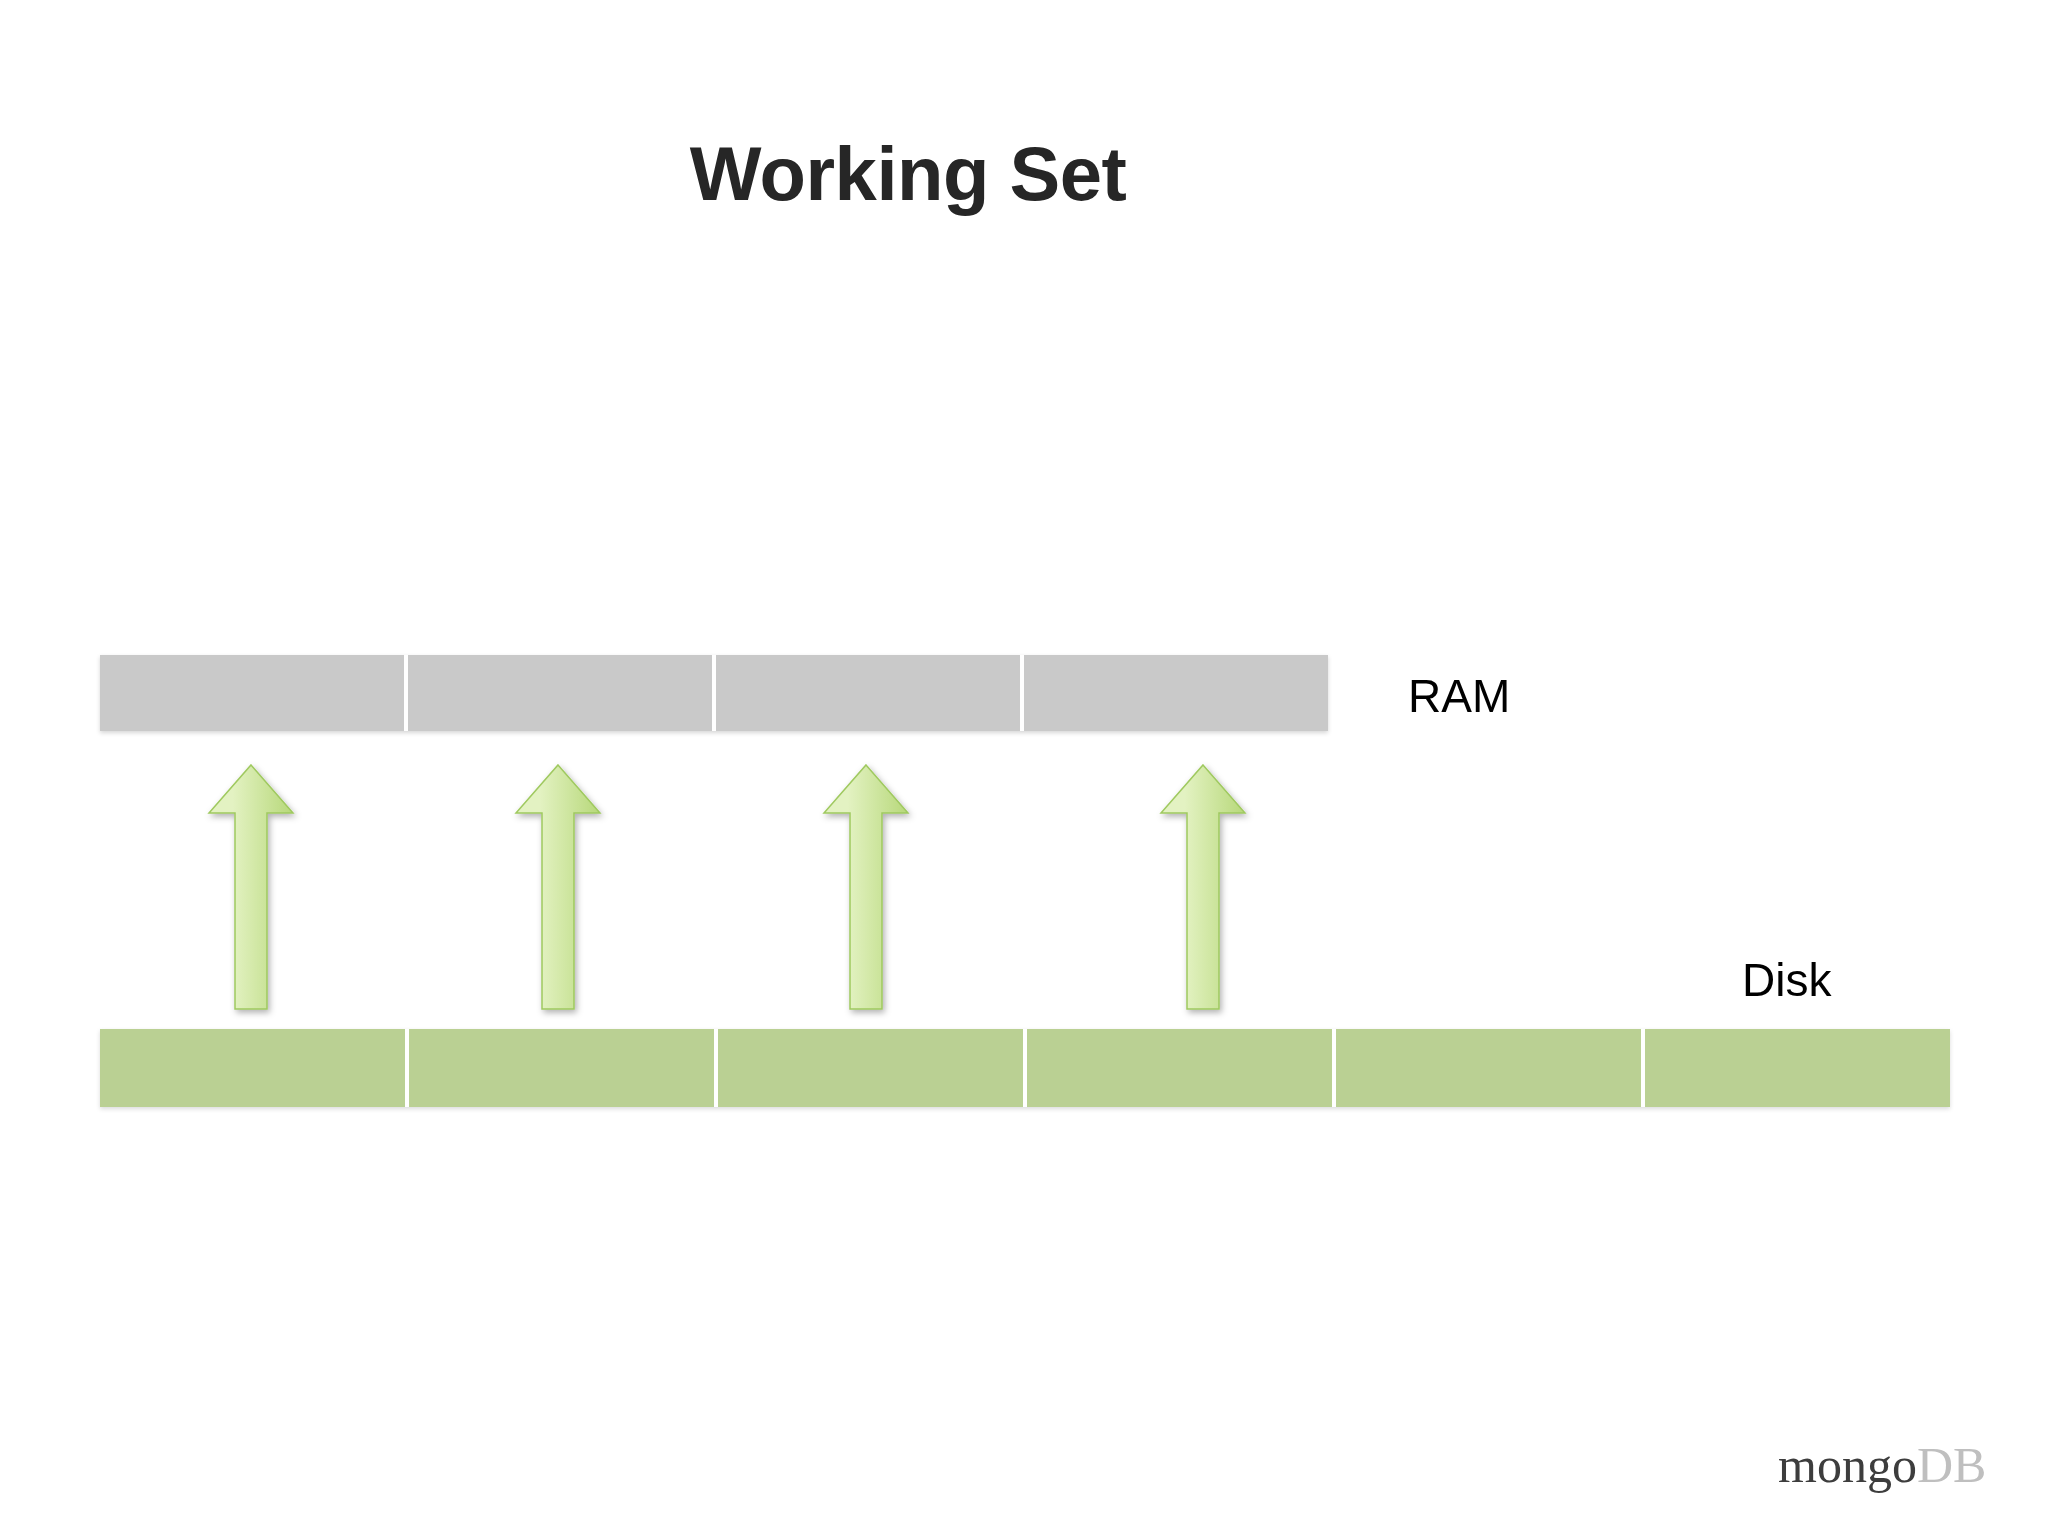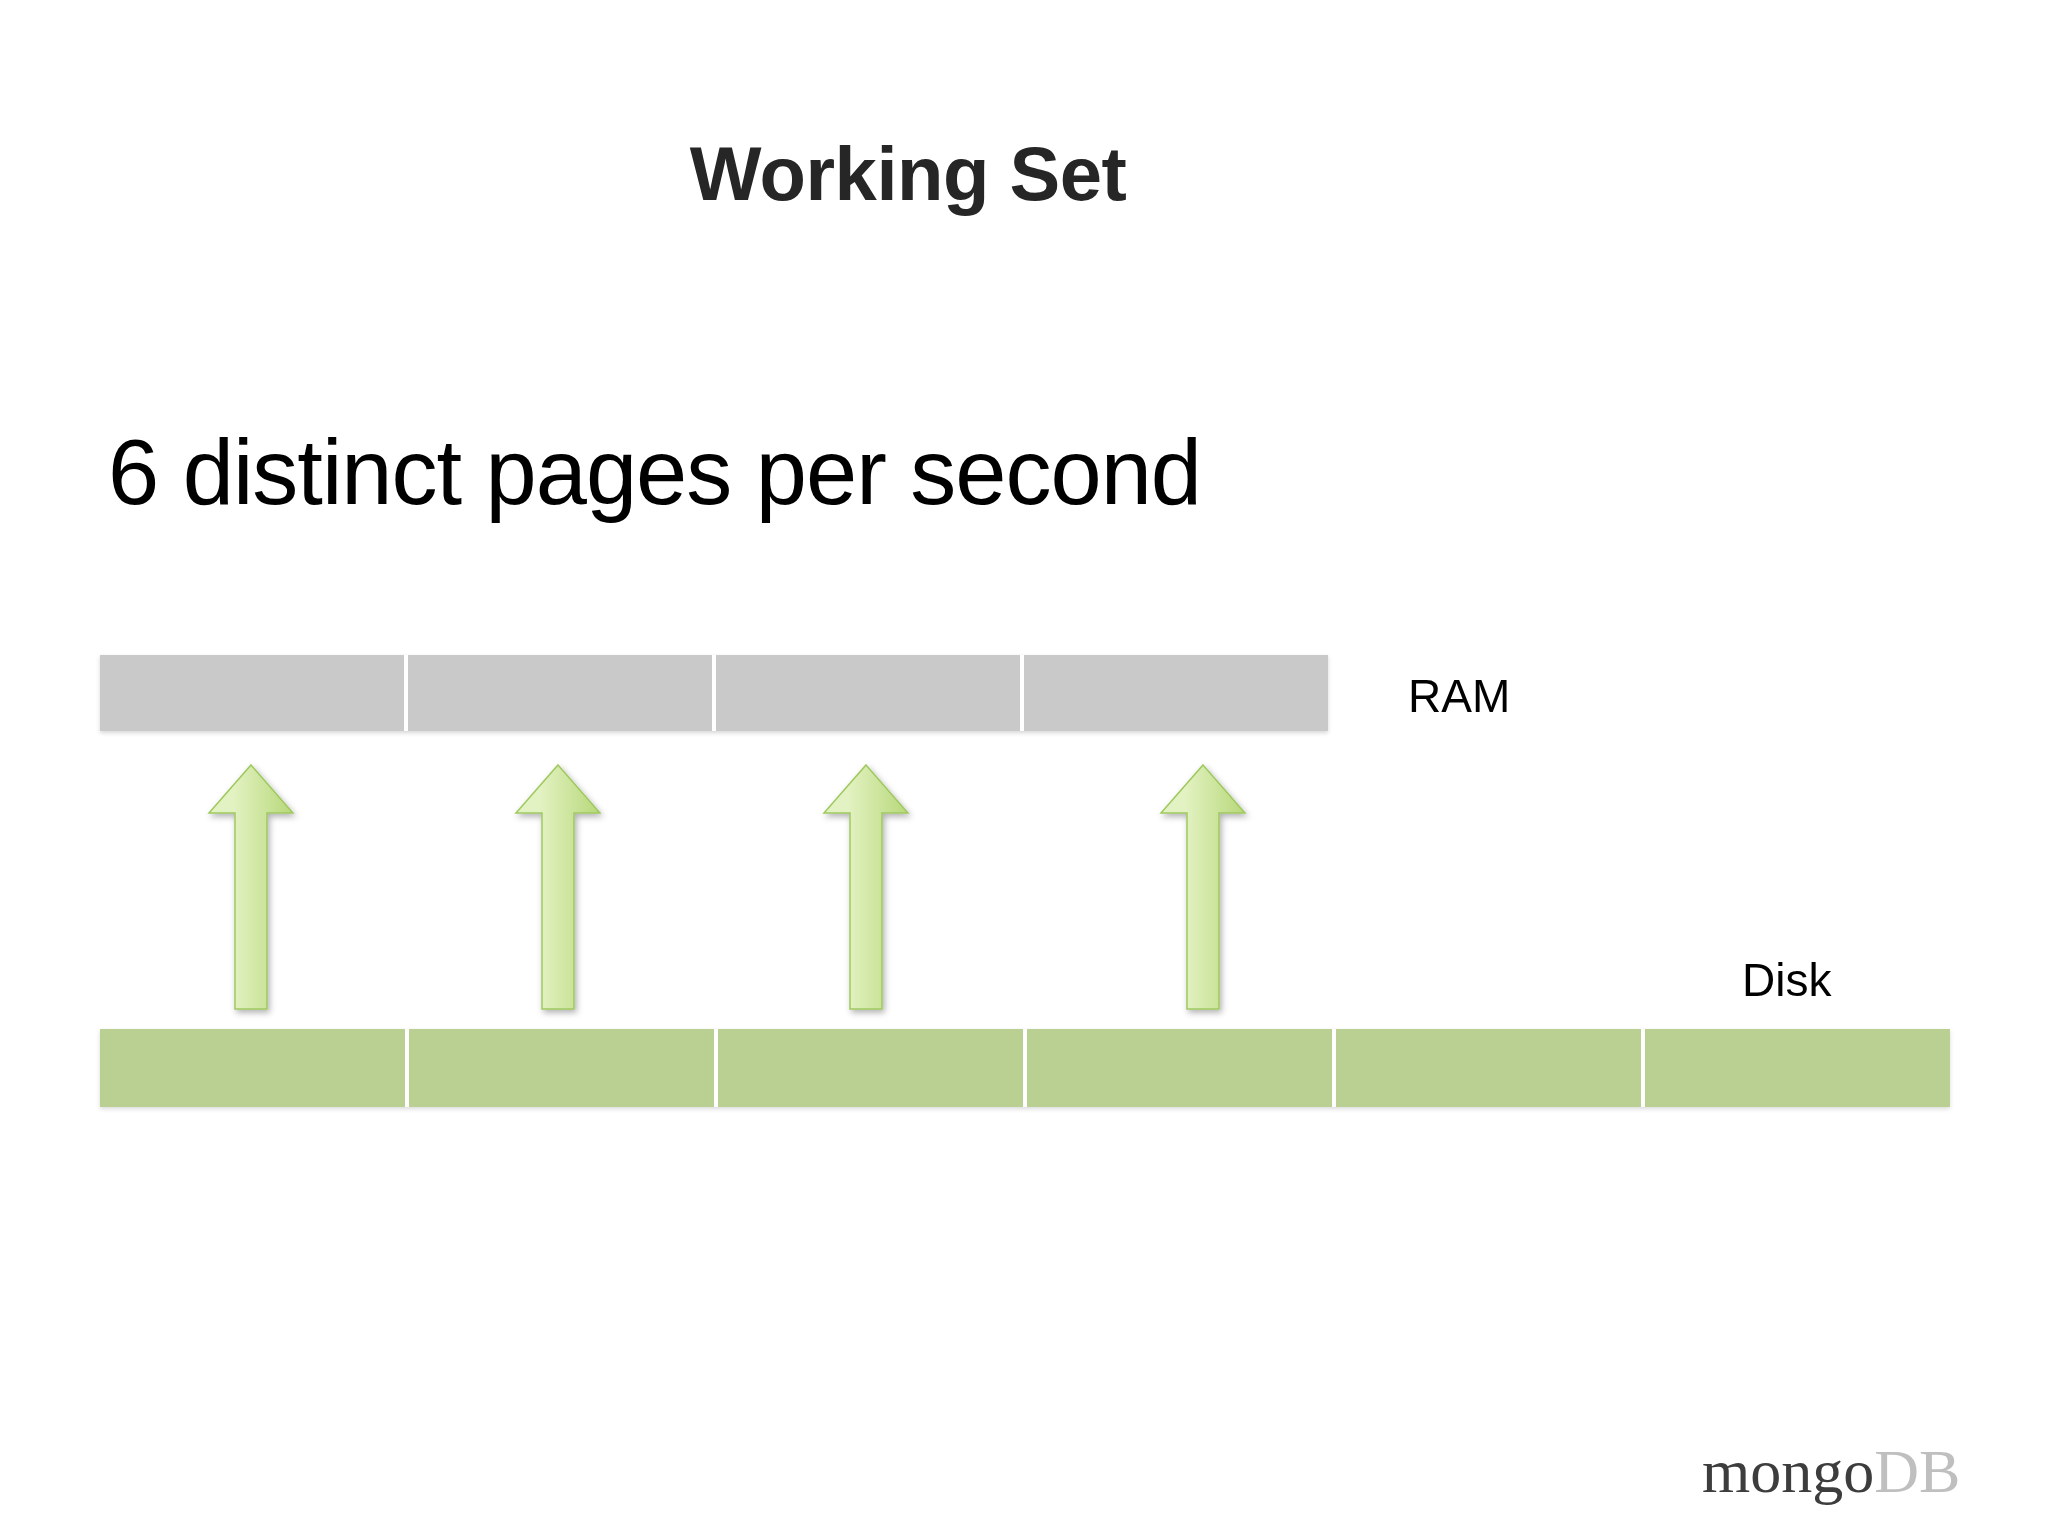--- a/index.html
+++ b/index.html
@@ -119,38 +119,37 @@
   .arrow svg {
     display: block;
     width: 100%;
     height: 100%;
     overflow: visible;
   }
 
   
   #mongodb-logo {
     position: absolute;
-    left: 1702px;
+    left: 1778px;
     top: 1440px;
     font-family: "Liberation Serif", serif;
-    font-size: 62px;
+    font-size: 50px;
     line-height: 1;
     white-space: nowrap;
   }
   #mongodb-logo .logo-mongo { color: #3d3d3d; }
   #mongodb-logo .logo-db    { color: #bfbfbf; }
 </style>
 </head>
 <body>
 
 <div id="slide">
 
   <div class="slide-title">Working Set</div>
 
-  <div class="slide-subtitle">6 distinct pages per second</div>
 
   <div class="bar" id="ram-bar">
       <div class="cell" style="flex: 1 1 0px; background: rgb(201, 201, 201); border-right: 4px solid rgb(255, 255, 255);"></div>
       <div class="cell" style="flex: 1 1 0px; background: rgb(201, 201, 201); border-right: 4px solid rgb(255, 255, 255);"></div>
       <div class="cell" style="flex: 1 1 0px; background: rgb(201, 201, 201); border-right: 4px solid rgb(255, 255, 255);"></div>
       <div class="cell" style="flex: 1 1 0px; background: rgb(201, 201, 201);"></div>
     </div>
 
   <div class="side-label" id="ram-label">RAM</div>
 

